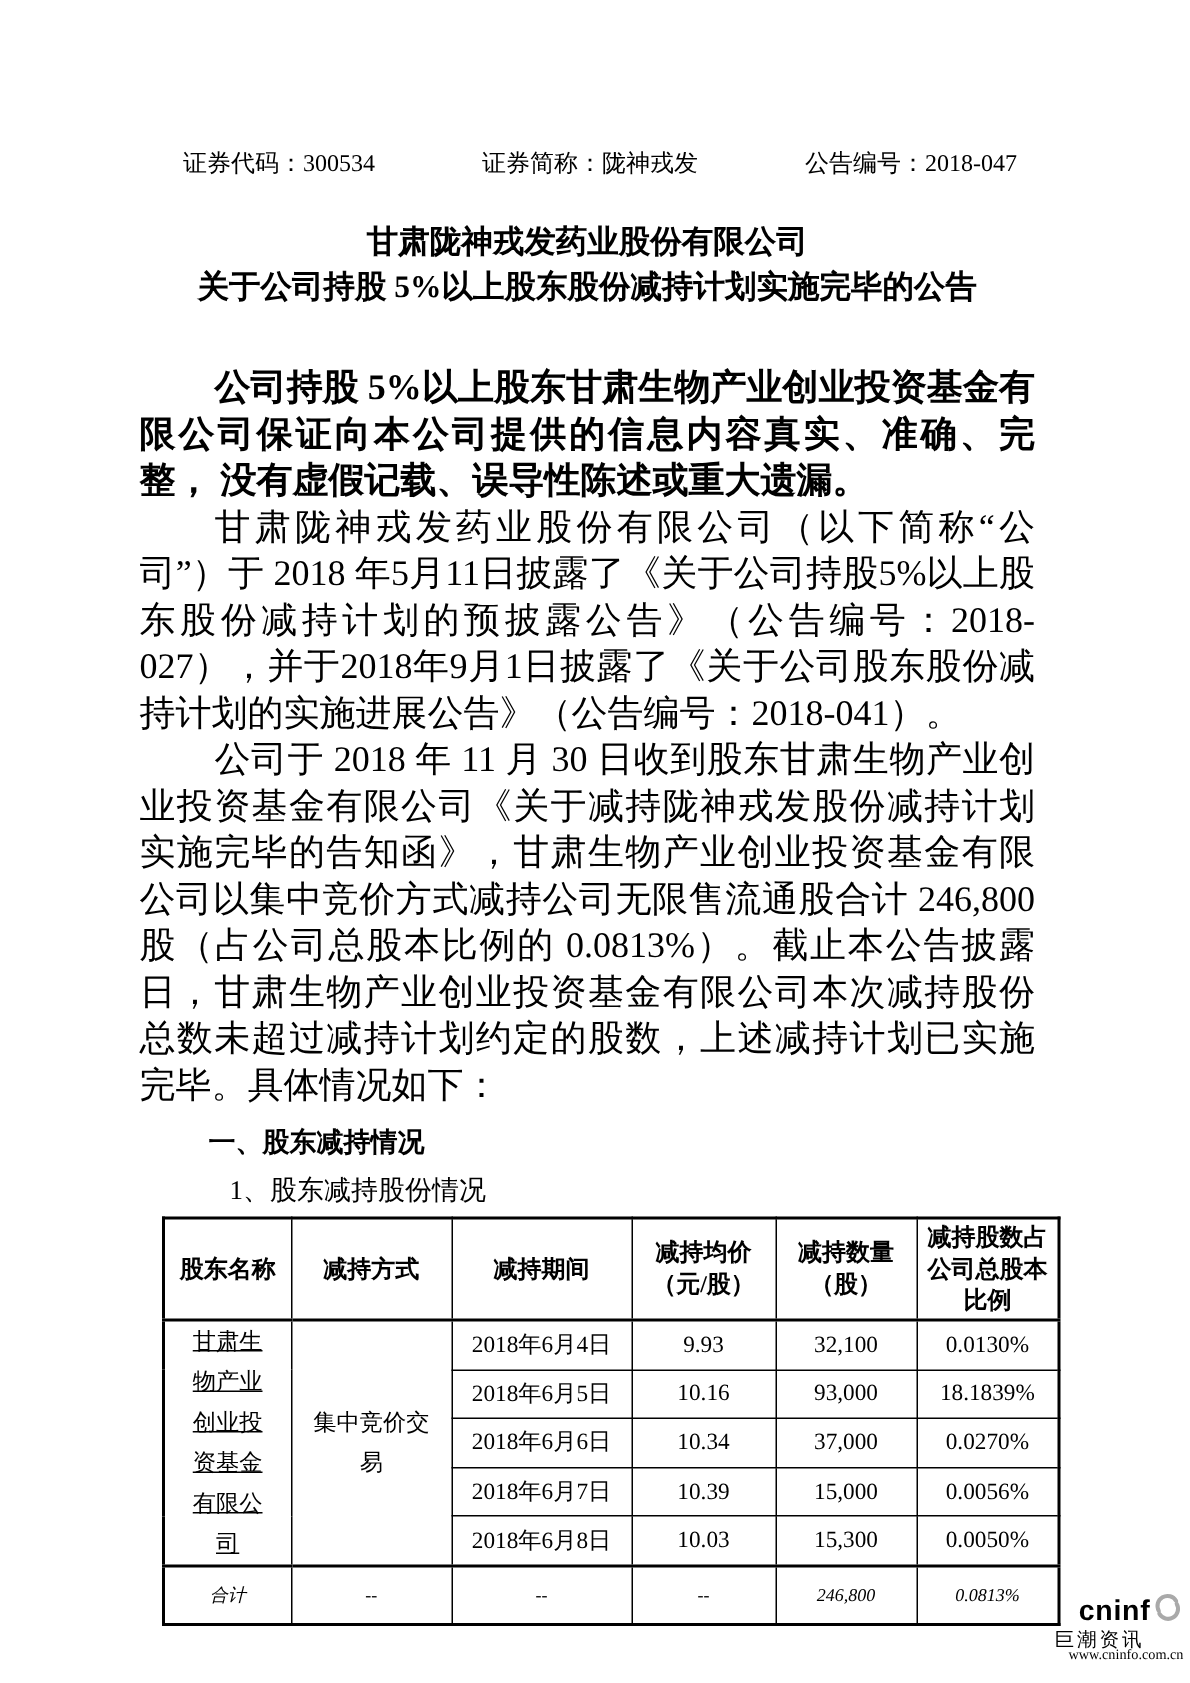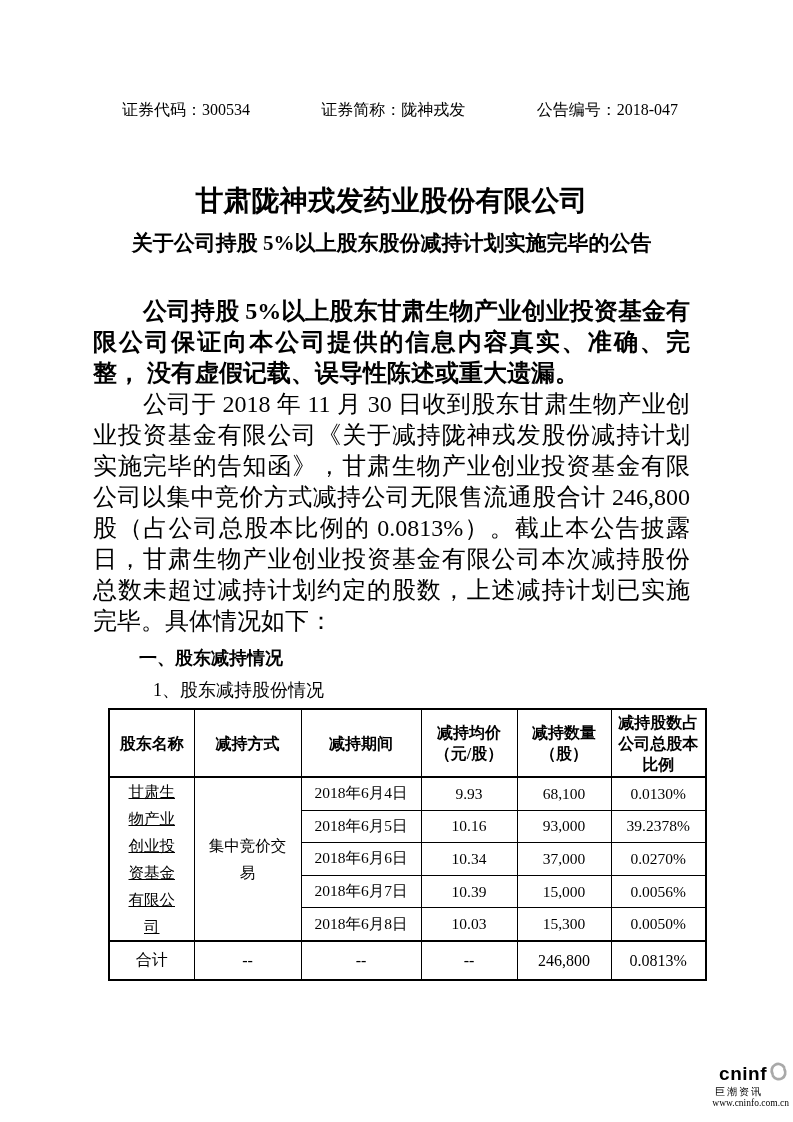--- a/index.html
+++ b/index.html
@@ -12,22 +12,22 @@
     overflow:hidden;
   }
   .content { position:absolute; left:93px; top:100px; width:597px; }
 
   .doc-header {
     display:flex; justify-content:space-between;
     font-size:16px; line-height:20px;
     padding-left:29px; padding-right:12px;
   }
 
-  .title1 { margin-top:66px; text-align:center; font-weight:bold; font-size:28px; line-height:30px; }
-  .title2 { margin-top:12px; text-align:center; font-weight:bold; font-size:21px; line-height:30px; }
+  .title1 { margin-top:26px; text-align:center; font-weight:bold; font-size:21px; line-height:30px; }
+  .title2 { margin-top:0; text-align:center; font-weight:bold; font-size:21px; line-height:30px; }
 
   .statements { margin-top:38px; }
   p.stmt, p.body-p {
     margin:0;
     font-size:24px; line-height:31px;
     text-align:justify;
     text-indent:50px;
   }
   p.stmt { font-weight:bold; }
   .p3 { margin-top:31px; }
@@ -54,32 +54,32 @@
     height:66px;
     font-weight:bold;
     font-size:16px;
     line-height:21px;
     white-space:pre-line;
     border-bottom:2px solid #000;
   }
   .red-table td.cell { height:29px; }
   .red-table td.name-cell { padding:0 17px; line-height:27px;text-decoration:underline; }
   .red-table td.method-cell { padding:0 10px; line-height:27px; }
-  .red-table tr.total-row td { height:37px; border-top:2px solid #000; font-size:16px; }
+  .red-table tr.total-row td { height:37px; border-top:2px solid #000; font-size:12px;font-style:italic; }
 
   .logo {
     position:absolute; right:4px; top:1061px;
     width:112px;
     color:#000000;
     font-family:"Liberation Sans","DejaVu Sans",sans-serif;
     text-align:right;
   }
   .logo-top { display:flex; align-items:center; justify-content:flex-end; gap:1px; }
   .logo-brand { font-weight:bold; font-size:19px; letter-spacing:0.5px; line-height:19px; }
-  .logo-cn { font-size:10px; letter-spacing:2px; padding-right:26px; line-height:11px; }
+  .logo-cn { font-size:13px; letter-spacing:2px; padding-right:26px; line-height:11px; }
   .logo-url { font-size:9.5px; line-height:12px;font-family:Liberation Serif, serif; }
 </style>
 </head>
 <body>
 
 <div class="page">
   <div class="content">
 
     <div class="doc-header">
       <span>证券代码：300534</span>
@@ -87,20 +87,21 @@
       <span>公告编号：2018-047</span>
     </div>
 
     <div class="title1">甘肃陇神戎发药业股份有限公司</div>
     <div class="title2">关于公司持股 5%以上股东股份减持计划实施完毕的公告</div>
 
     <div class="statements">
       <p class="stmt">公司持股 5%以上股东甘肃生物产业创业投资基金有限公司保证向本公司提供的信息内容真实、准确、完整， 没有虚假记载、误导性陈述或重大遗漏。</p>
     </div>
 
+    <p class="body-p p3">甘肃陇神戎发药业股份有限公司（以下简称“公司”）于 2018 年5月11日披露了《关于公司持股5%以上股东股份减持计划的预披露公告》（公告编号：2018-027），并于2018年9月1日披露了《关于公司股东股份减持计划的实施进展公告》（公告编号：2018-041）。</p>
     <p class="body-p">公司于 2018 年 11 月 30 日收到股东甘肃生物产业创业投资基金有限公司《关于减持陇神戎发股份减持计划实施完毕的告知函》，甘肃生物产业创业投资基金有限公司以集中竞价方式减持公司无限售流通股合计 246,800 股（占公司总股本比例的 0.0813%）。截止本公告披露日，甘肃生物产业创业投资基金有限公司本次减持股份总数未超过减持计划约定的股数，上述减持计划已实施完毕。具体情况如下：</p>
 
     <div class="heading">一、股东减持情况</div>
     <div class="subheading">1、股东减持股份情况</div>
 
     <table class="red-table">
       <colgroup>
         <col style="width:85px">
           <col style="width:107px">
           <col style="width:120px">
@@ -121,28 +122,28 @@
 公司总股本
 比例</th>
         </tr>
       </thead>
       <tbody>
         <tr>
           <td class="name-cell" rowspan="5">甘肃生物产业创业投资基金有限公司</td>
           <td class="method-cell" rowspan="5">集中竞价交易</td>
           <td class="cell">2018年6月4日</td>
           <td class="cell">9.93</td>
-          <td class="cell">68,100</td>
+          <td class="cell">32,100</td>
           <td class="cell">0.0130%</td>
         </tr>
         <tr>
           <td class="cell">2018年6月5日</td>
           <td class="cell">10.16</td>
           <td class="cell">93,000</td>
-          <td class="cell">39.2378%</td>
+          <td class="cell">18.1839%</td>
         </tr>
         <tr>
           <td class="cell">2018年6月6日</td>
           <td class="cell">10.34</td>
           <td class="cell">37,000</td>
           <td class="cell">0.0270%</td>
         </tr>
         <tr>
           <td class="cell">2018年6月7日</td>
           <td class="cell">10.39</td>

